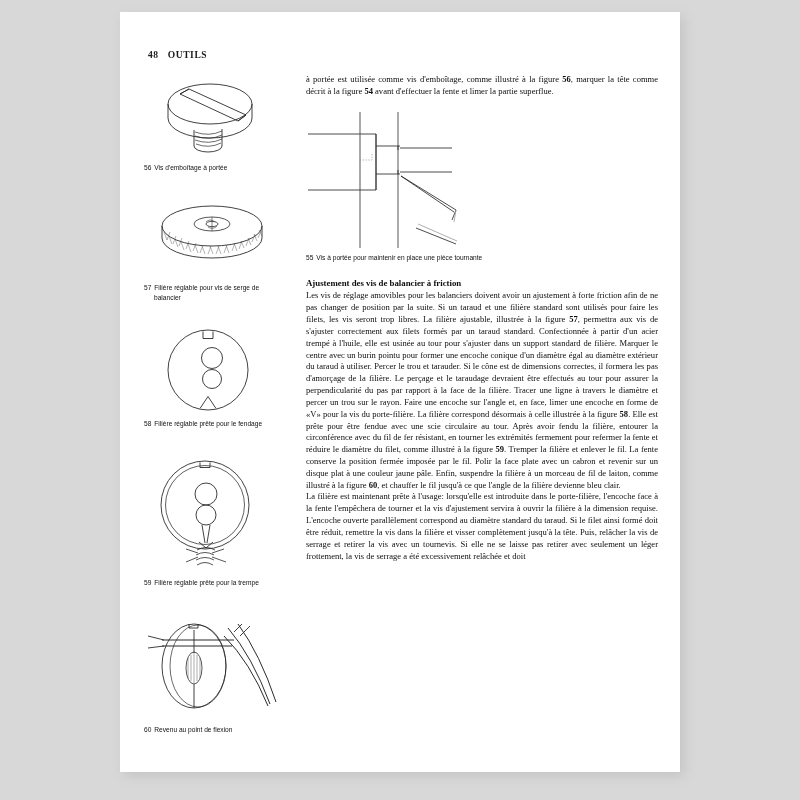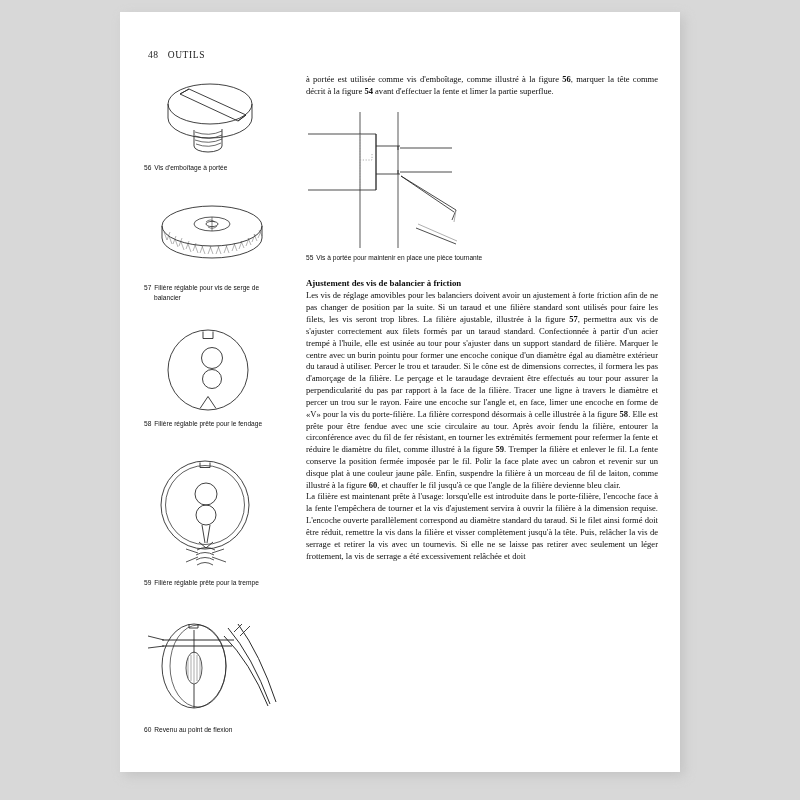--- a/index.html
+++ b/index.html
@@ -42,21 +42,21 @@
     background: #ffffff;
   }
 
   
   .running-head {
     position: absolute;
     left: 28px;
     top: 38px;
     font-size: 9.5px;
     letter-spacing: .6px;
-    font-weight: normal;
+    font-weight: bold;
     color: #1a1a1a;
     white-space: nowrap;
   }
   .running-head .folio { margin-right: 9px; }
 
   
   .col-left {
     position: absolute;
     left: 22px;
     top: 62px;

